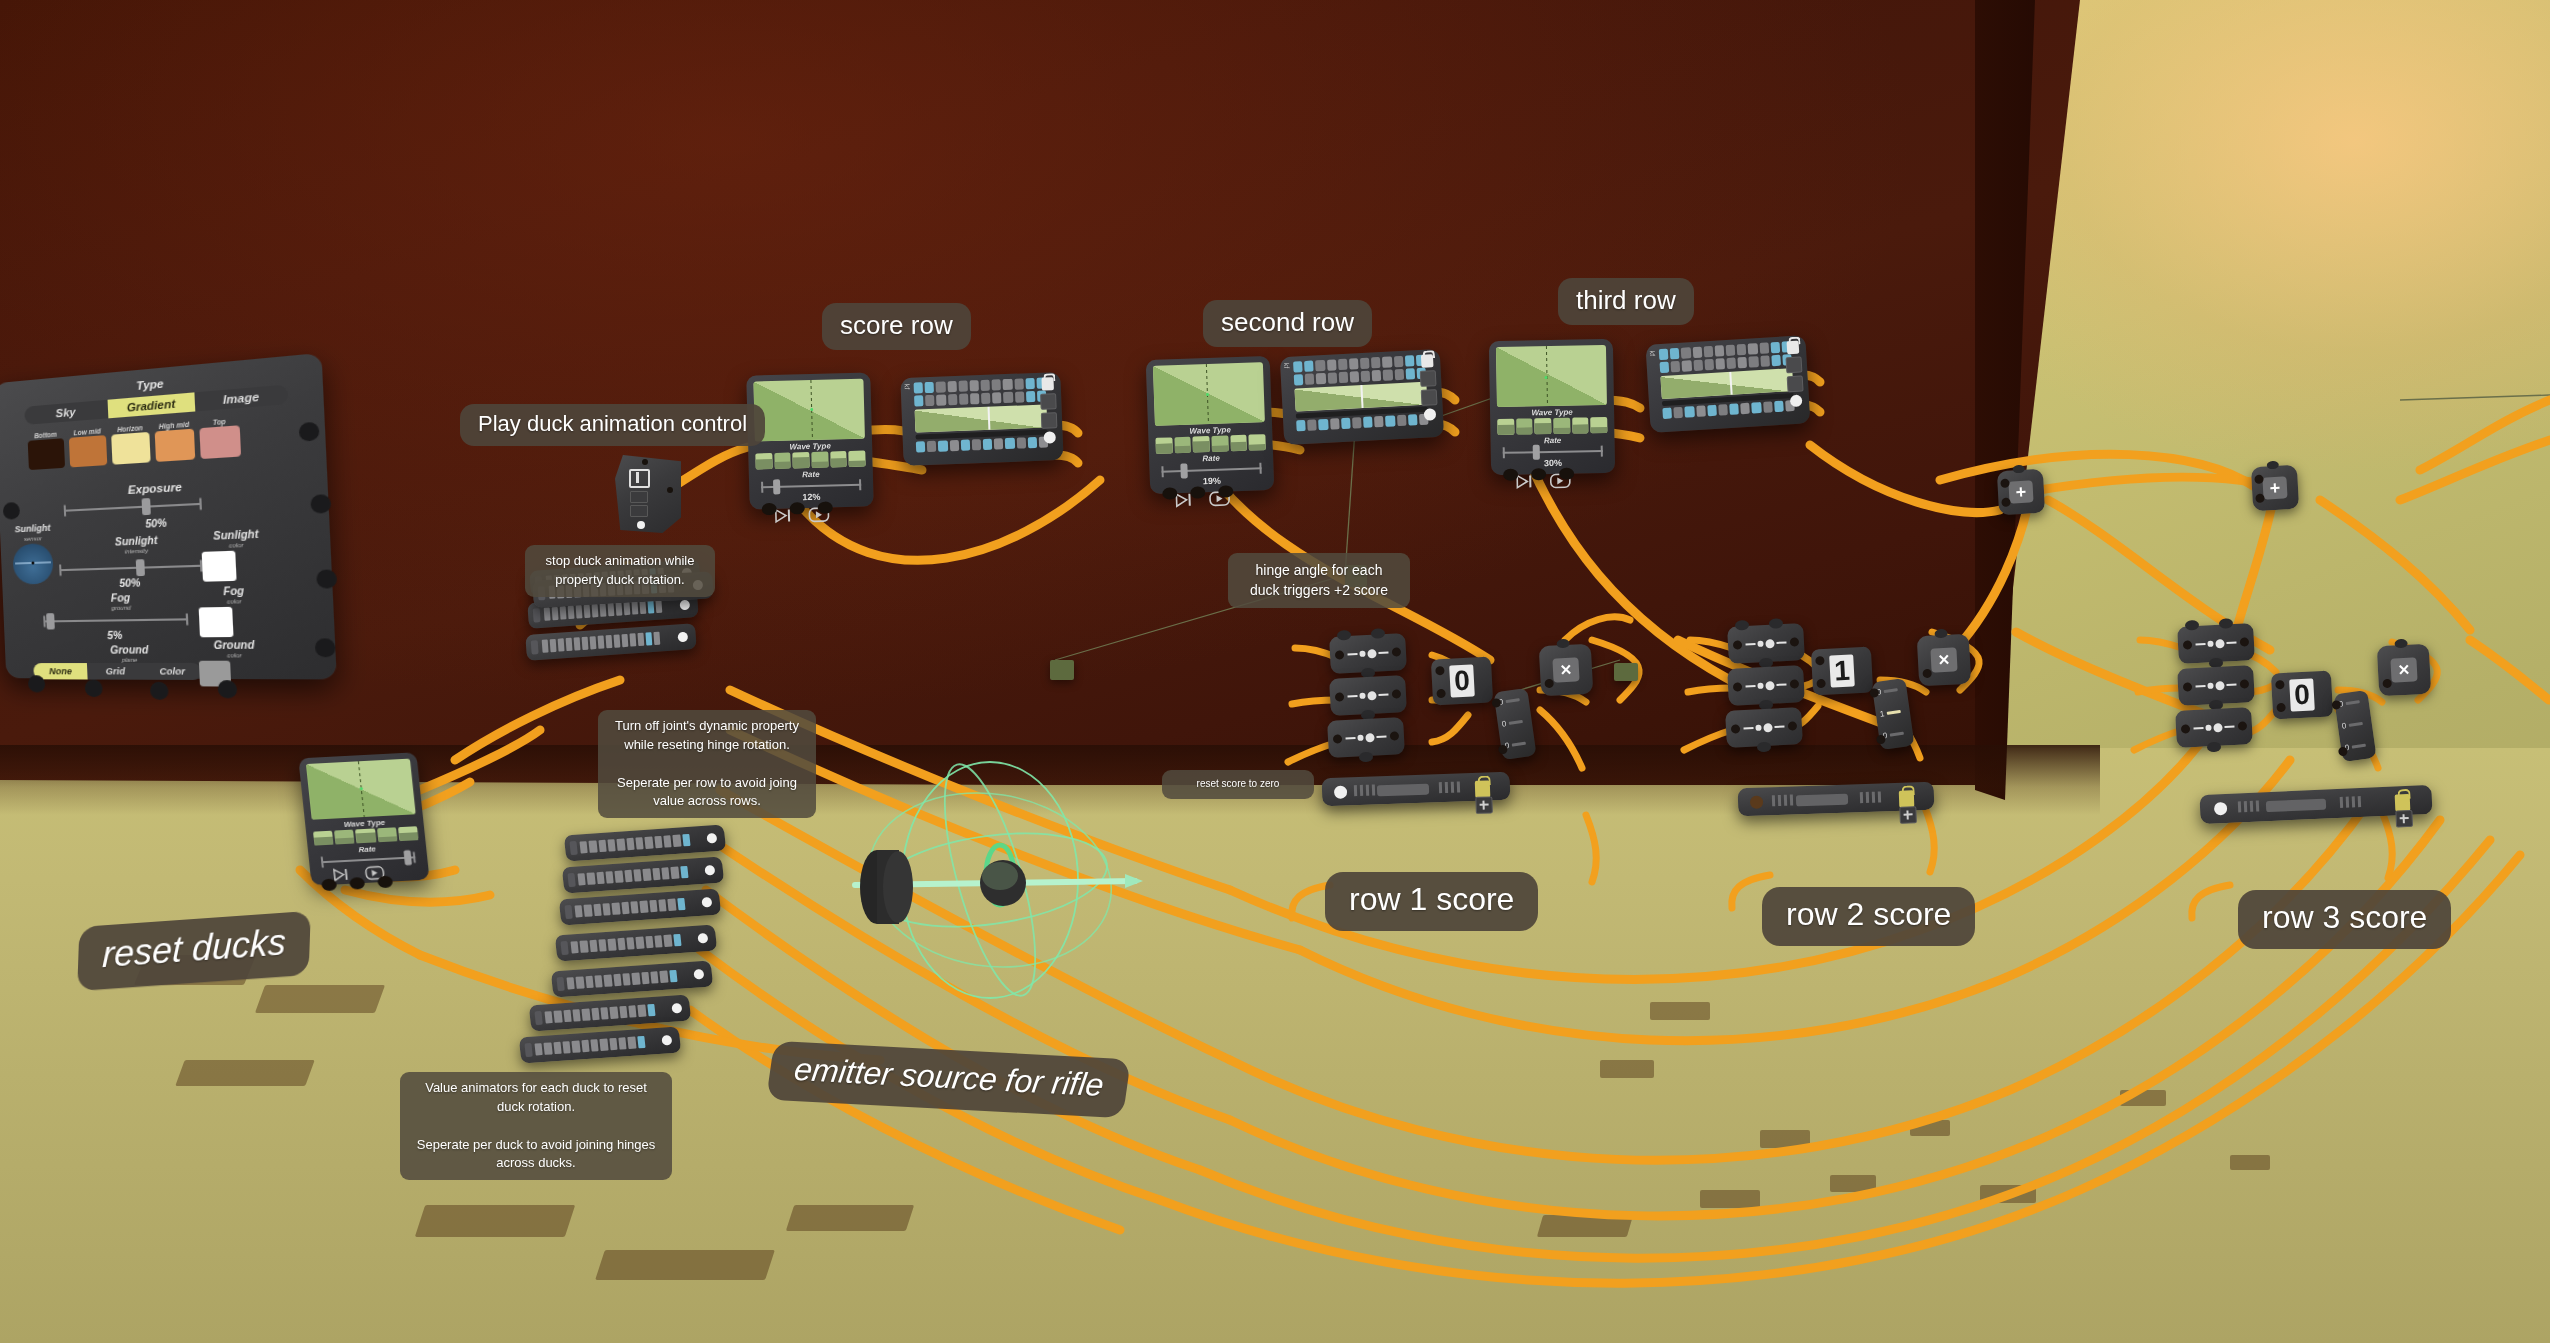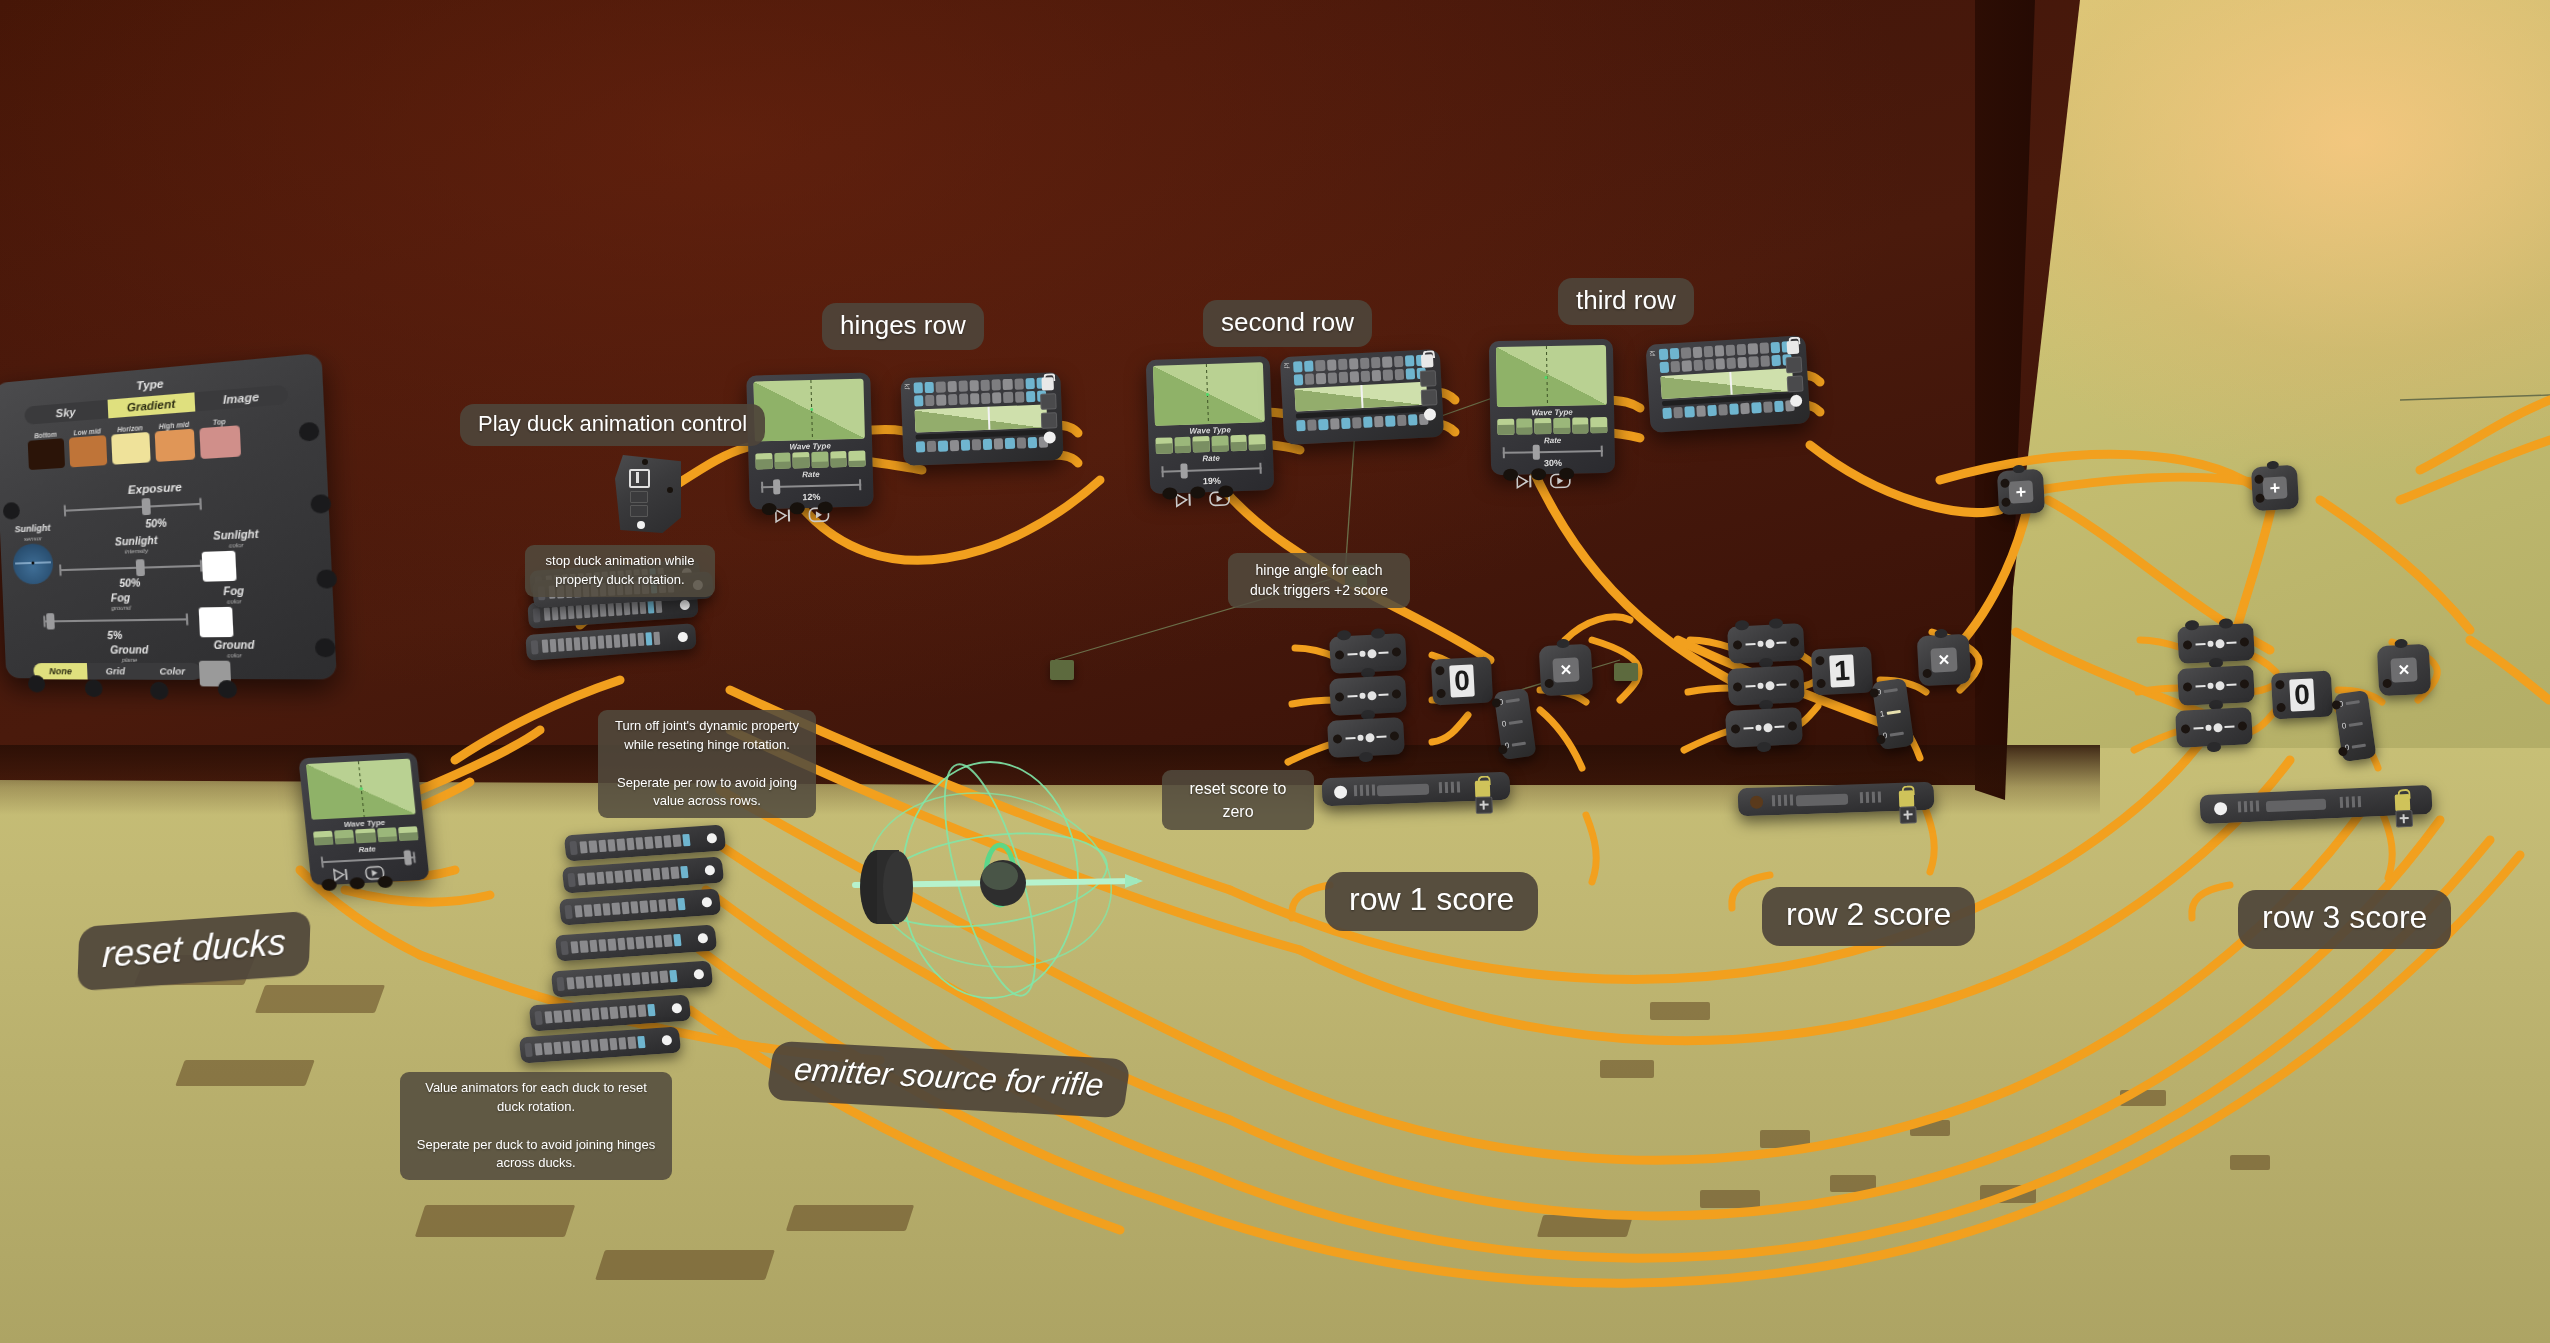--- a/index.html
+++ b/index.html
@@ -1366,34 +1366,34 @@
 
       <circle cx="168" cy="148" r="23" fill="#2e2e2e"></circle>
       <ellipse cx="165" cy="141" rx="18" ry="14" fill="#4c5a4a" opacity=".9"></ellipse>
 
       <ellipse cx="42" cy="152" rx="17" ry="37" fill="#262626"></ellipse>
       <rect x="42" y="115" width="22" height="74" fill="#2c2c2c"></rect>
       <ellipse cx="63" cy="152" rx="15" ry="36" fill="#353535"></ellipse>
     </svg>
   </div>
 
-  <div class="chip med" style="left:822px;top:303px;">hinges row</div>
+  <div class="chip med" style="left:822px;top:303px;">score row</div>
   <div class="chip med" style="left:1203px;top:300px;">second row</div>
   <div class="chip med" style="left:1558px;top:278px;">third row</div>
   <div class="chip sm" style="left:460px;top:404px;">Play duck animation control</div>
 
   <div class="chip note" style="left:525px;top:545px;width:168px;">stop duck animation while property duck rotation.</div>
   <div class="chip note" style="left:400px;top:1072px;width:250px;white-space:pre-line;">Value animators for each duck to reset duck rotation.
 
 Seperate per duck to avoid joining hinges across ducks.</div>
   <div class="chip note" style="left:598px;top:710px;width:196px;white-space:pre-line;">Turn off joint's dynamic property while reseting hinge rotation.
 
 Seperate per row to avoid joing value across rows.</div>
   <div class="chip note" style="left:1228px;top:553px;width:160px;font-size:14px;">hinge angle for each duck triggers +2 score</div>
-  <div class="chip note" style="left:1162px;top:770px;width:130px;font-size:16px;">reset score to zero</div>
+  <div class="chip note" style="left:1162px;top:770px;width:130px;font-size:10px;">reset score to zero</div>
 
   <div class="chip big skw1" style="left:78px;top:919px;font-size:36px;font-style:italic;">reset ducks</div>
   <div class="chip big skw5" style="left:770px;top:1050px;font-size:32px;font-style:italic;">emitter source for rifle</div>
   <div class="chip big" style="left:1325px;top:872px;font-size:32px;">row 1 score</div>
   <div class="chip big" style="left:1762px;top:887px;font-size:32px;">row 2 score</div>
   <div class="chip big" style="left:2238px;top:890px;font-size:32px;">row 3 score</div>
 
 </div>
 
 </body></html>

